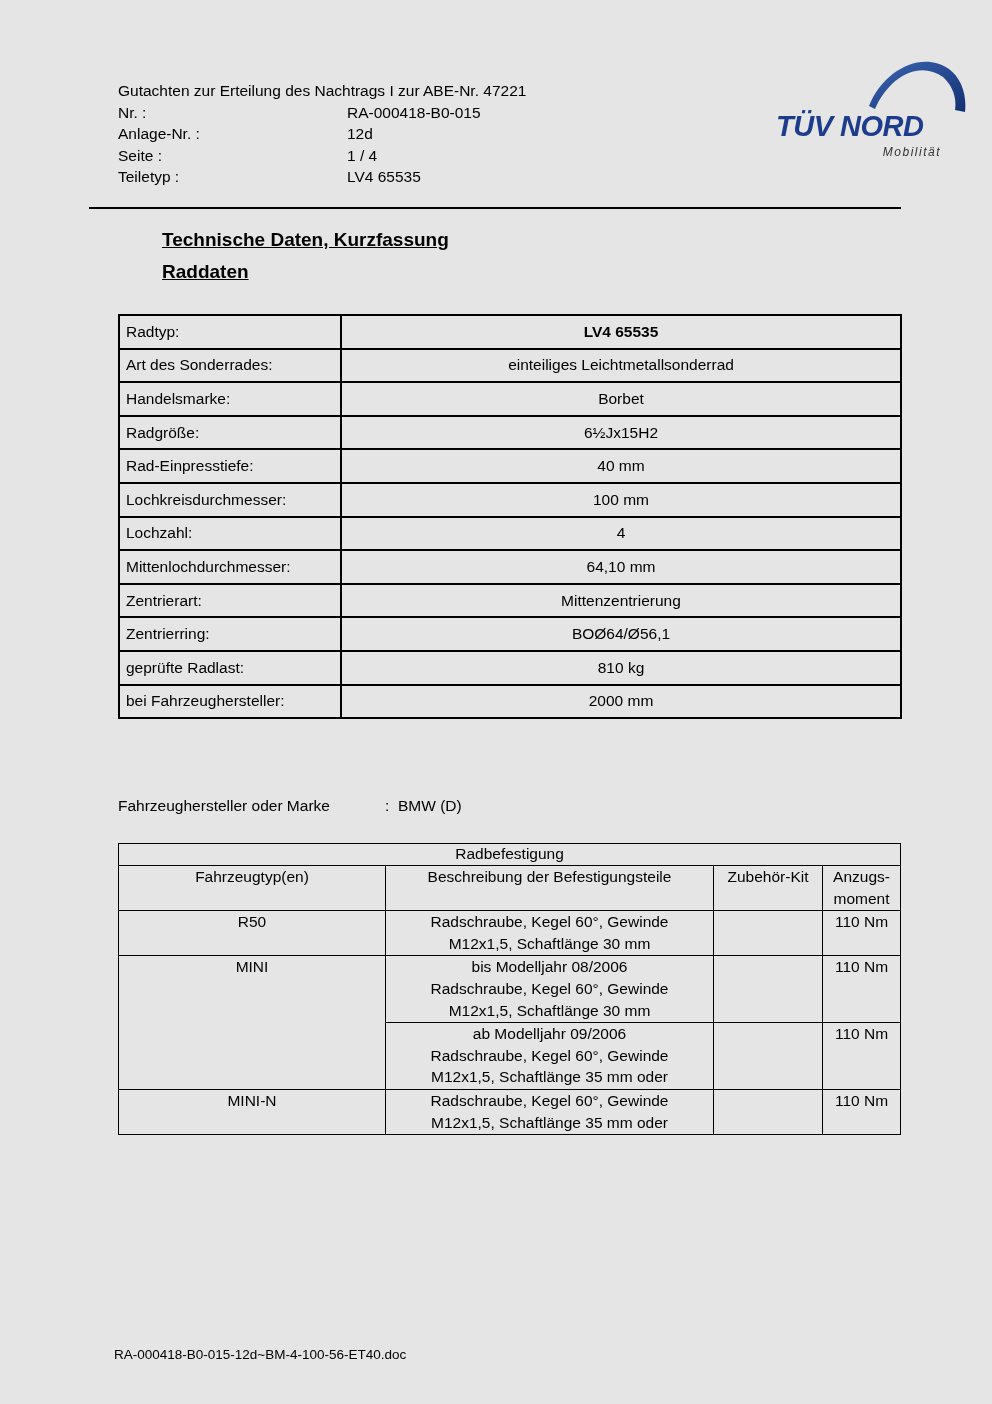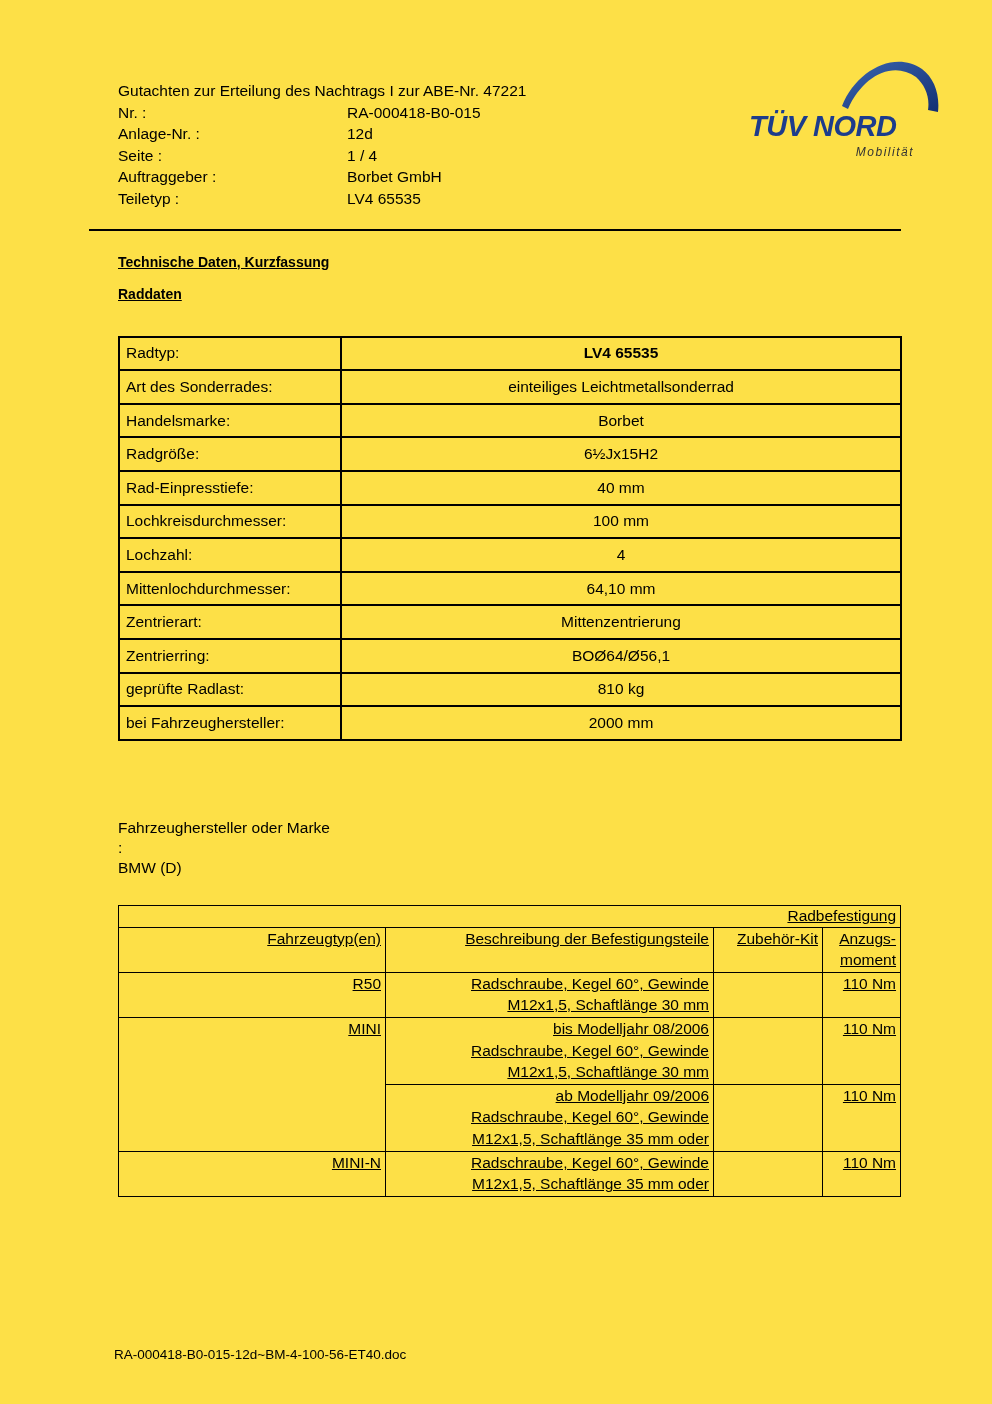--- a/index.html
+++ b/index.html
@@ -1,35 +1,35 @@
 <!DOCTYPE html>
 <html><head>
 <meta charset="utf-8">
 <style>
   html, body { margin: 0; padding: 0; background: #ffffff; }
   .page {
     position: relative;
     width: 992px;
     height: 1404px;
-    background: #fde047;
+    background: #e5e5e5;
     color: #000000;
     font-family: "Liberation Sans", sans-serif;
     overflow: hidden;
   }
   .content { padding: 80px 92px 0 118px; }
 
   
   .doc-header { font-size: 15.5px; line-height: 21.6px; }
   .header-title { white-space: nowrap; }
   .meta-row { display: flex; align-items: center; }
   .meta-label { width: 229px; flex: 0 0 auto; }
   .meta-value { flex: 1 1 auto; }
 
   
-  .logo { position: absolute; left: 749px; top: 56px; width: 165px; }
+  .logo { position: absolute; left: 776px; top: 56px; width: 165px; }
   .logo-swoosh { position: absolute; right: -26px; top: 0; }
   .logo-brand {
     margin-top: 54px;
     font-size: 29px;
     font-weight: bold;
     font-style: italic;
     color: #1d3c8c;
     letter-spacing: -0.5px;
     white-space: nowrap;
   }
@@ -46,44 +46,45 @@
   .rule {
     margin: 19px 0 0 -29px;
     width: 812px;
     height: 0;
     border: none;
     border-top: 2px solid #000000;
   }
 
   
   .sec-h {
-    font-size: 14px;
+    font-size: 19px;
     font-weight: bold;
     text-decoration: underline;
     line-height: 18px;
+    margin-left: 44px;
   }
   .sec-h.first { margin-top: 22px; }
   .sec-h.second { margin-top: 14px; }
 
   
   table { border-collapse: collapse; table-layout: fixed; }
   .t1 { width: 782px; margin-top: 33px; font-size: 15.5px; }
   .t1 td { border: 2px solid #000000; height: 31.6px; padding: 0 6px; vertical-align: middle; }
   .t1 td.lbl { text-align: left; }
   .t1 td.val { text-align: center; }
   .t1 tr.bold-val td.val { font-weight: bold; }
 
   
-  .vehicle { margin-top: 77px; font-size: 15.5px; display: flex; line-height: 20px; flex-direction: column; }
+  .vehicle { margin-top: 77px; font-size: 15.5px; display: flex; line-height: 20px; }
   .vehicle .v-lbl { width: 267px; flex: 0 0 auto; }
   .vehicle .v-colon { width: 13px; flex: 0 0 auto; }
 
   
   .t2 { width: 782px; margin-top: 27px; font-size: 15.5px; }
-  .t2 td { border: 1.5px solid #000000; padding: 0 4px 1px 4px; vertical-align: top; line-height: 21.6px; text-align: right; text-decoration: underline; }
+  .t2 td { border: 1.5px solid #000000; padding: 0 4px 1px 4px; vertical-align: top; line-height: 21.6px; text-align: center; }
   .t2 td.title-cell { line-height: 20px; }
   .pre { white-space: pre-line; }
 
   
   .footer { position: absolute; left: 114px; top: 1347px; font-size: 13.5px; }
 </style>
 </head>
 <body>
 
 <div class="page">
@@ -95,24 +96,20 @@
         <span class="meta-label">Nr. :</span>
         <span class="meta-value">RA-000418-B0-015</span>
       </div>
       <div class="meta-row">
         <span class="meta-label">Anlage-Nr. :</span>
         <span class="meta-value">12d</span>
       </div>
       <div class="meta-row">
         <span class="meta-label">Seite :</span>
         <span class="meta-value">1 / 4</span>
-      </div>
-      <div class="meta-row">
-        <span class="meta-label">Auftraggeber :</span>
-        <span class="meta-value">Borbet GmbH</span>
       </div>
       <div class="meta-row">
         <span class="meta-label">Teiletyp :</span>
         <span class="meta-value">LV4 65535</span>
       </div>
     </div>
 
     <div class="logo">
       <svg class="logo-swoosh" width="100" height="58" viewBox="0 0 100 58" aria-hidden="true">
         <defs>

